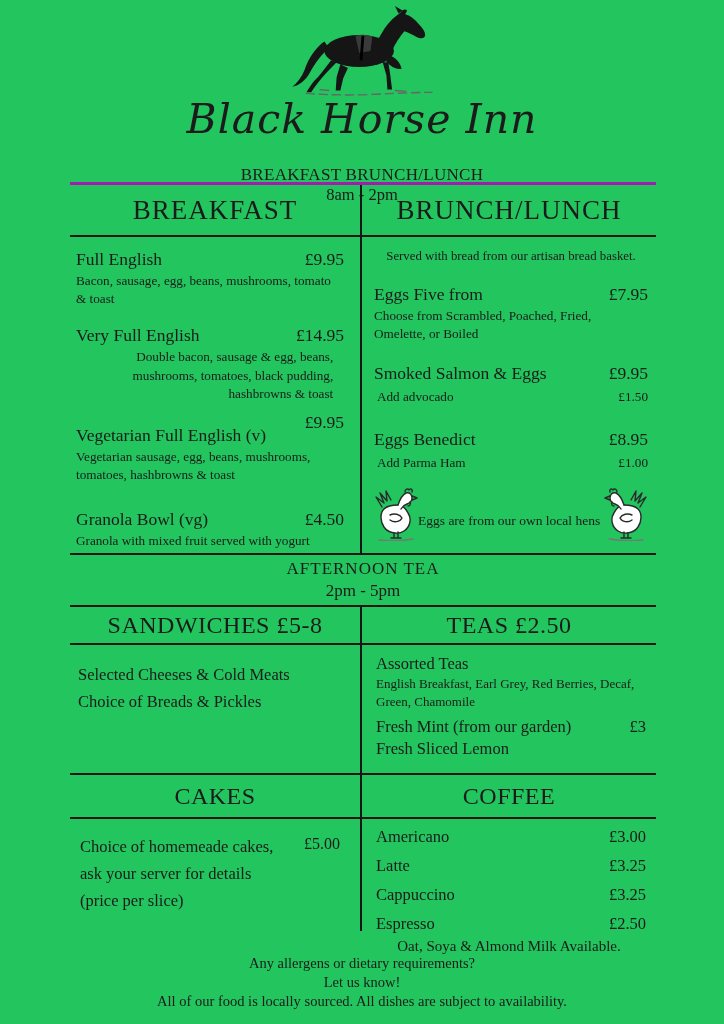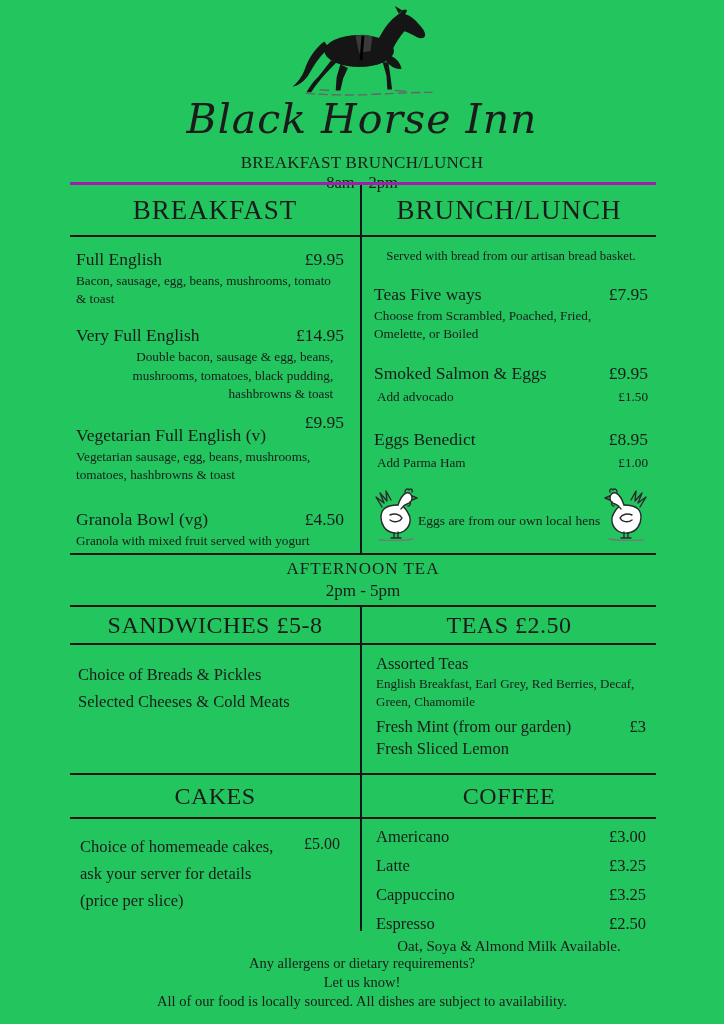--- a/index.html
+++ b/index.html
@@ -9,21 +9,21 @@
     background:#22c55e; color:#1b1b1b;
     font-family:"Liberation Serif", serif; overflow:hidden;
   }
   
   header { text-align:center; }
   .horse-wrap { margin:4px auto 0; width:160px; height:94px; }
   .title {
     font-family:"DejaVu Serif", serif; font-style:italic;
     font-size:41px; line-height:1.05; letter-spacing:1px; margin-top:0;
   }
-  .subtitle { font-size:17px; margin-top:12px; letter-spacing:0.3px; }
+  .subtitle { font-size:17px; margin-top:24px; letter-spacing:0.3px; }
   .hours    { font-size:16.5px; margin-top:0; }
   
   .menu { position:absolute; left:70px; top:182px; width:586px; border-top:3px solid #a21caf; }
   .row  { display:flex; border-bottom:2px solid #161616; }
   .cl   { width:292px; border-right:2px solid #161616; }
   .cr   { width:294px; }
   .b1 { height:52px; }  .b2 { height:318px; }
   .b3 { height:52px; display:flex; flex-direction:column; align-items:center; justify-content:center; }
   .b4 { height:38px; }  .b5 { height:130px; }
   .b6 { height:44px; }  .b7 { height:112px; border-bottom:none; }
@@ -131,21 +131,21 @@
             <span>£4.50</span>
           </div>
           <div class="desc">Granola with mixed fruit served with yogurt</div>
         </div>
       </div>
 
       <div class="cr pad-br">
         <div class="note">Served with bread from our artisan bread basket.</div>
         <div class="item mt20">
           <div class="irow">
-            <span>Teas Five ways</span>
+            <span>Eggs Five from</span>
             <span>£7.95</span>
           </div>
           <div class="desc">Choose from Scrambled, Poached, Fried, Omelette, or Boiled</div>
         </div>
         <div class="item mt20">
           <div class="irow">
             <span>Smoked Salmon &amp; Eggs</span>
             <span>£9.95</span>
           </div>
           <div class="addrow">
@@ -200,22 +200,22 @@
       <div class="tea-hours">2pm - 5pm</div>
     </div>
 
     <div class="row b4">
       <div class="cl hcell h-mid">SANDWICHES £5-8</div>
       <div class="cr hcell h-mid">TEAS £2.50</div>
     </div>
 
     <div class="row b5">
       <div class="cl pad-sw">
+        <div>Selected Cheeses &amp; Cold Meats</div>
         <div>Choice of Breads &amp; Pickles</div>
-        <div>Selected Cheeses &amp; Cold Meats</div>
       </div>
       <div class="cr pad-te">
         <div class="tname">Assorted Teas</div>
         <div class="tdesc">English Breakfast, Earl Grey, Red Berries, Decaf, Green, Chamomile</div>
         <div class="trow">
           <span>Fresh Mint (from our garden)</span>
           <span>£3</span>
         </div>
         <div class="trow">
           <span>Fresh Sliced Lemon</span>

